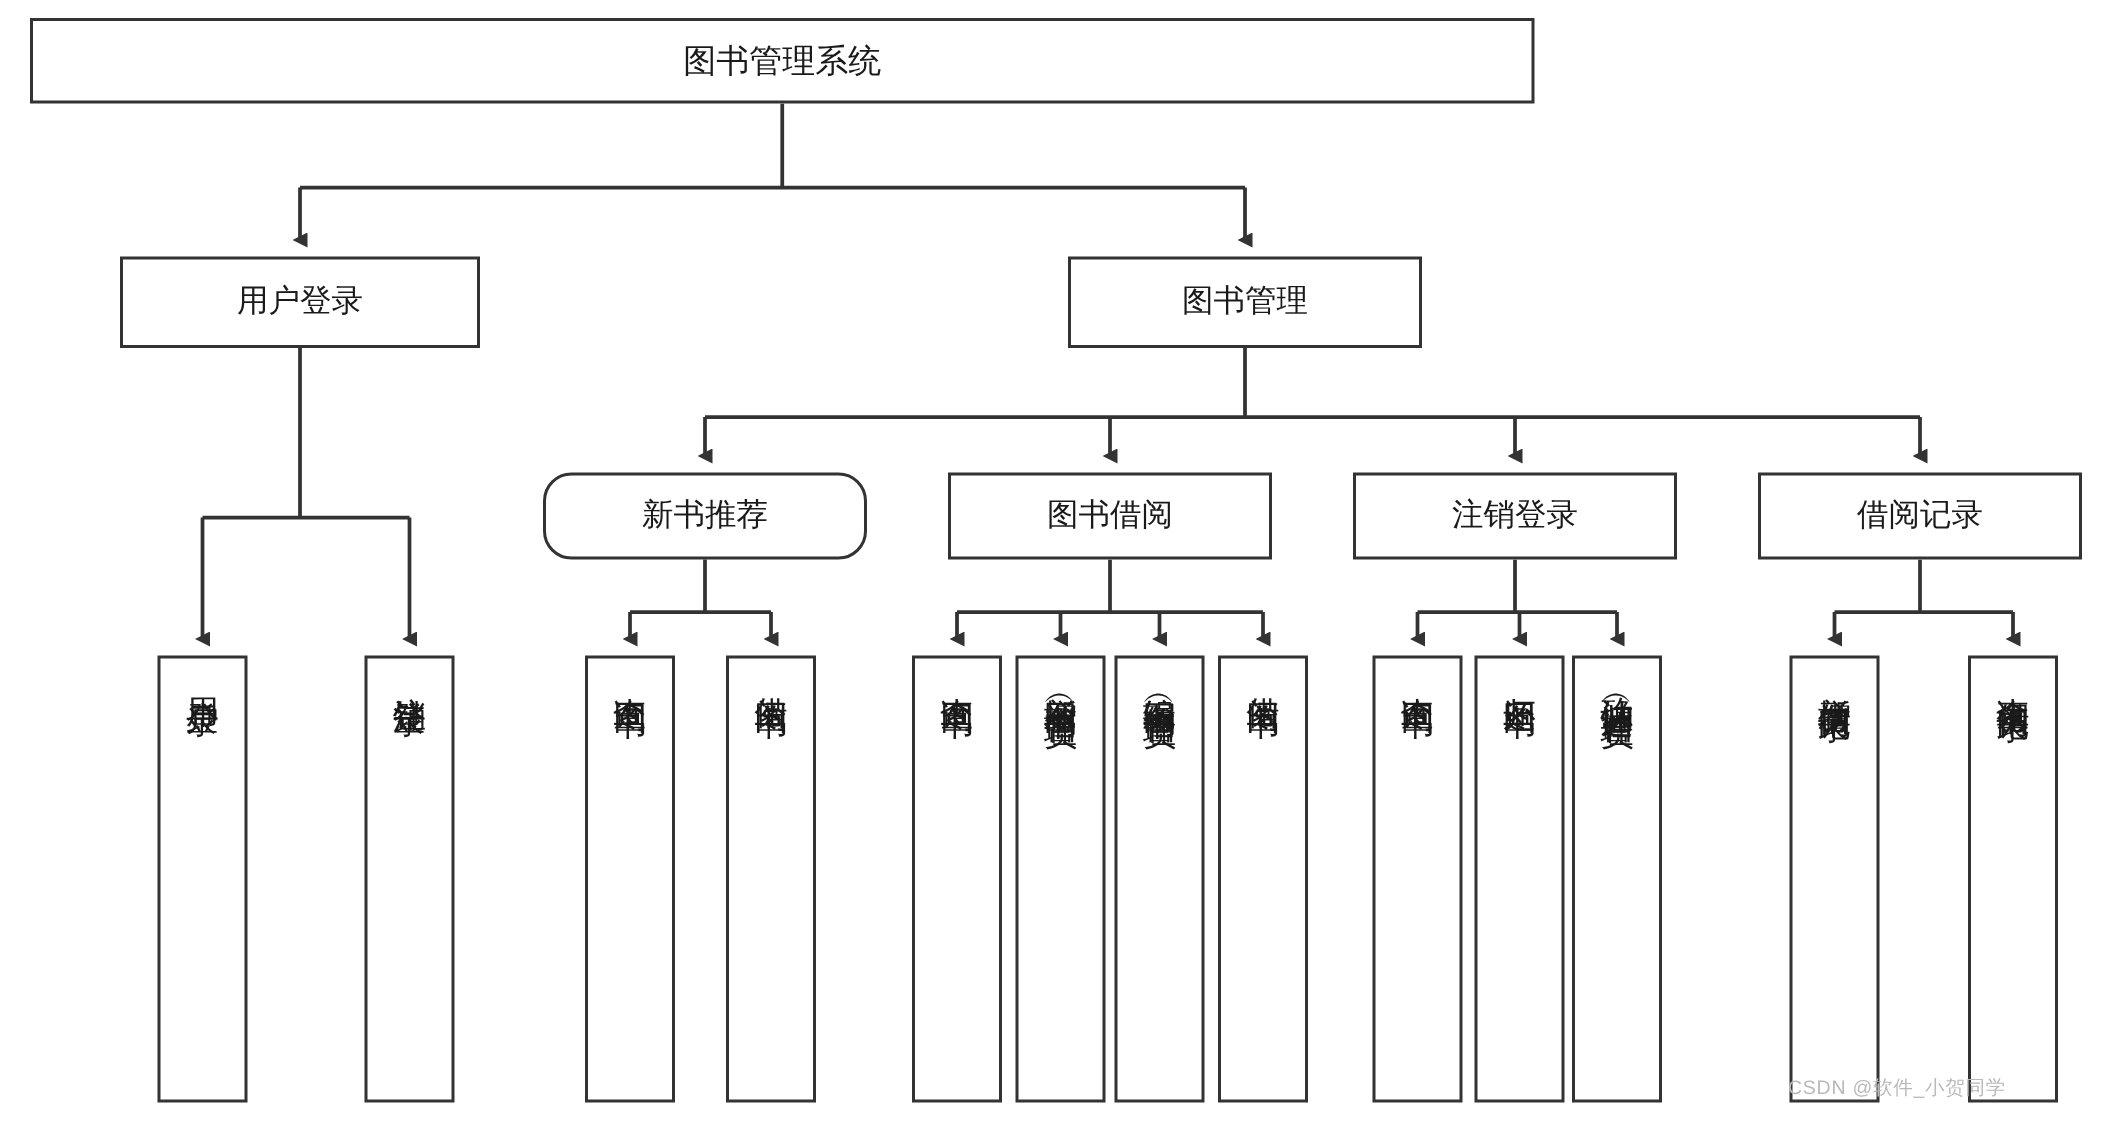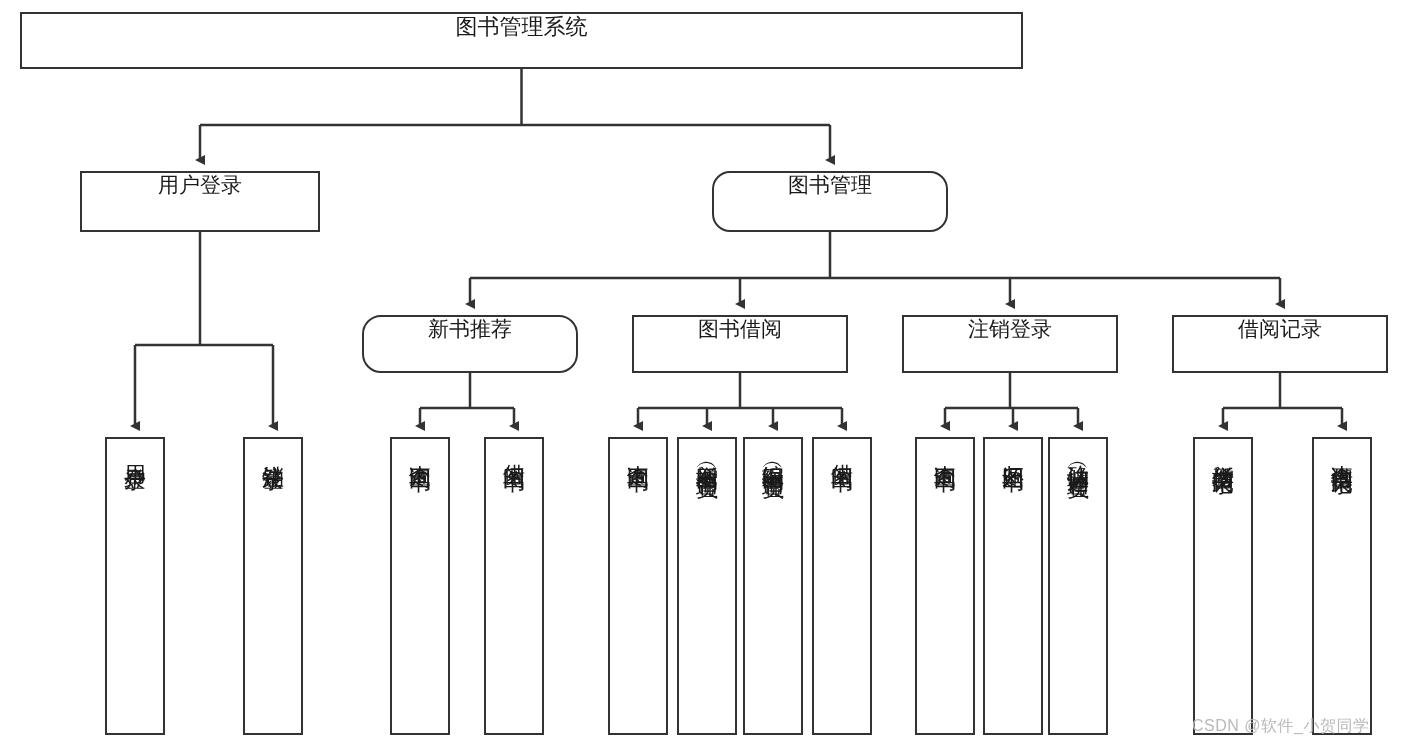--- a/index.html
+++ b/index.html
@@ -25,21 +25,21 @@
     top: 0;
     width: 1405px;
     height: 747px;
   }
   .node-box {
     position: absolute;
     box-sizing: border-box;
     border: 2px solid #333333;
     background: #ffffff;
     display: flex;
-    align-items: flex-start;
+    align-items: center;
     justify-content: center;
     color: #1a1a1a;
   }
   .node-label {
     display: block;
     text-align: center;
     line-height: 1.18;
     white-space: nowrap;
   }
   .node-h .node-label {
@@ -55,21 +55,21 @@
   .node-v .node-label {
     writing-mode: vertical-rl;
     text-orientation: upright;
     font-size: 22px;
     letter-spacing: 2px;
     line-height: 1;
     white-space: nowrap;
   }
   .watermark {
     position: absolute;
-    font-size: 16px;
+    font-size: 13px;
     color: #b9b9b9;
     white-space: nowrap;
     letter-spacing: 0.5px;
     pointer-events: none;
   }
 </style>
 </head>
 <body>
 
 <div id="diagram-root">
@@ -118,21 +118,21 @@
   </svg>
 
   <div class="node-box node-root node-h" style="left: 20px; top: 12px; width: 1003px; height: 57px;">
     <span class="node-label">图书管理系统</span>
   </div>
 
   <div class="node-box node-h" style="left: 80px; top: 171px; width: 240px; height: 61px;">
     <span class="node-label">用户登录</span>
   </div>
 
-  <div class="node-box node-h" style="left: 712px; top: 171px; width: 236px; height: 61px; border-radius: 18px;">
+  <div class="node-box node-h" style="left: 712px; top: 171px; width: 236px; height: 61px;">
     <span class="node-label">图书管理</span>
   </div>
 
   <div class="node-box node-h" style="left: 362px; top: 315px; width: 216px; height: 58px; border-radius: 19px;">
     <span class="node-label">新书推荐</span>
   </div>
 
   <div class="node-box node-h" style="left: 632px; top: 315px; width: 216px; height: 58px;">
     <span class="node-label">图书借阅</span>
   </div>

